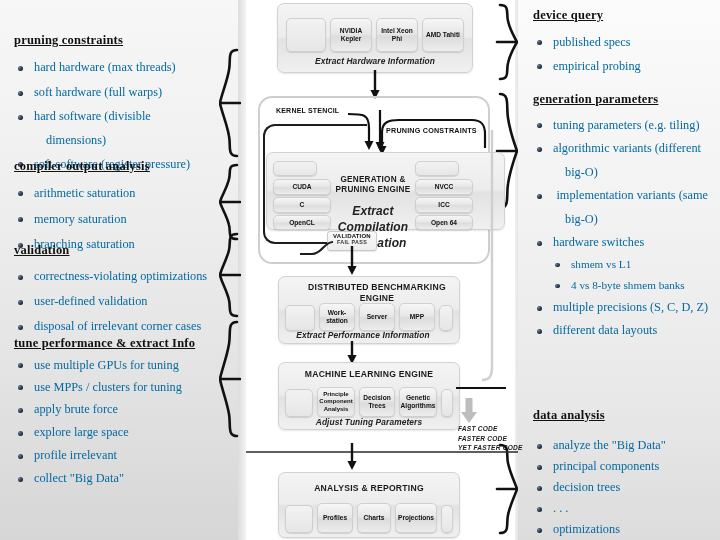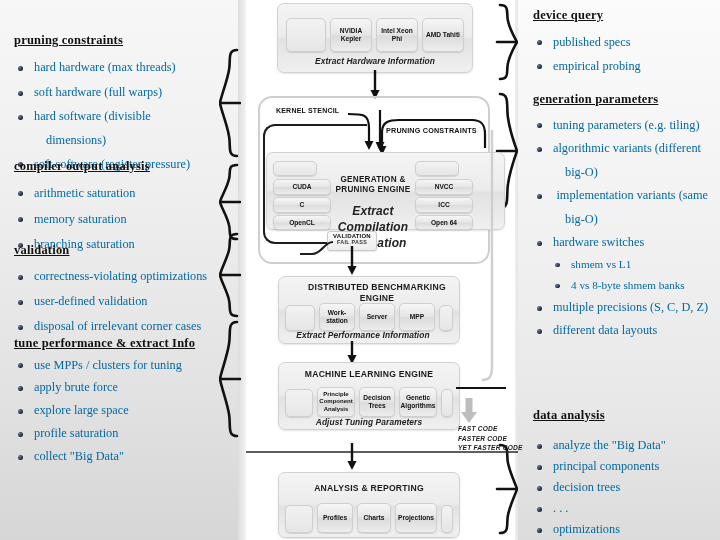--- a/index.html
+++ b/index.html
@@ -141,24 +141,25 @@
     <ul class="bl" style="margin-top:6px;">
       <li style="height:25px;line-height:25px;"><span class="bullet"></span><span>correctness-violating optimizations</span></li>
       <li style="height:25px;line-height:25px;"><span class="bullet"></span><span>user-defined validation</span></li>
       <li style="height:25px;line-height:25px;"><span class="bullet"></span><span>disposal of irrelevant corner cases</span></li>
     </ul>
   </div>
 
   <div class="col" style="left:14px;top:336px;">
     <div class="hdr">tune performance &amp; extract Info</div>
     <ul class="bl" style="margin-top:3px;">
+      <li style="height:22px;line-height:22px;"><span class="bullet"></span><span>use multiple GPUs for tuning</span></li>
       <li style="height:22px;line-height:22px;"><span class="bullet"></span><span>use MPPs / clusters for tuning</span></li>
       <li style="height:23px;line-height:23px;"><span class="bullet"></span><span>apply brute force</span></li>
       <li style="height:23px;line-height:23px;"><span class="bullet"></span><span>explore large space</span></li>
-      <li style="height:23px;line-height:23px;"><span class="bullet"></span><span>profile saturation</span></li>
+      <li style="height:23px;line-height:23px;"><span class="bullet"></span><span>profile irrelevant</span></li>
       <li style="height:23px;line-height:23px;"><span class="bullet"></span><span>collect "Big Data"</span></li>
     </ul>
   </div>
 
   <div class="brace" style="left:219px;top:48px;">
     <svg width="22" height="110" viewBox="0 0 22 110">
       <path d="M18 2 C8 2 12 12 10 22 C8 34 2 48 1 55 C2 62 8 76 10 88 C12 98 8 108 18 108" fill="none" stroke="#111" stroke-width="2.6" stroke-linecap="round"></path>
       <path d="M1 55 L21 55" fill="none" stroke="#111" stroke-width="2.6" stroke-linecap="round"></path>
     </svg>
   </div>

